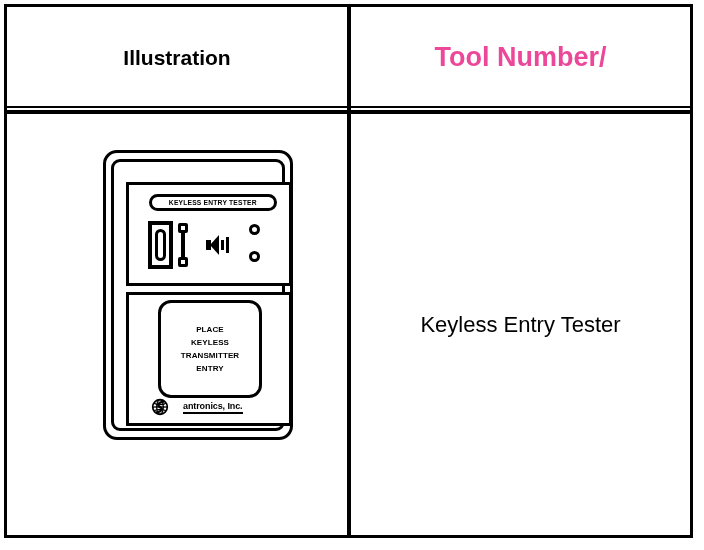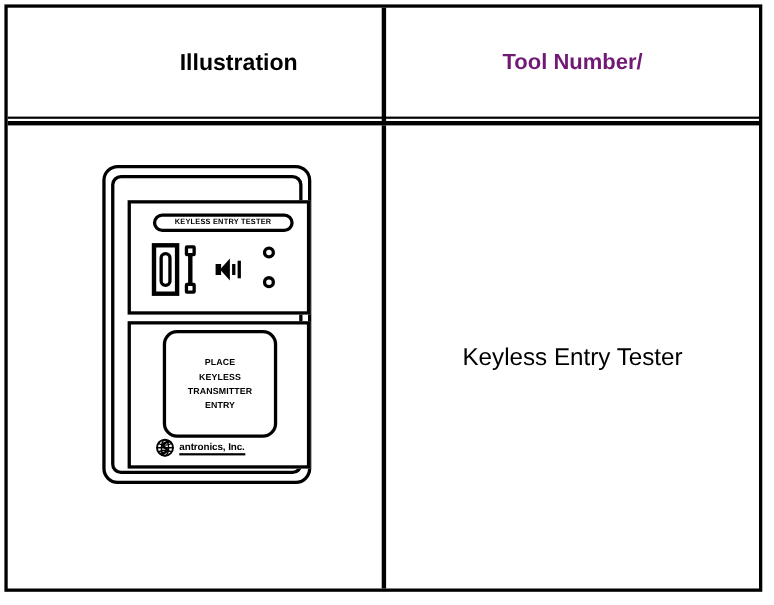--- a/index.html
+++ b/index.html
@@ -81,34 +81,34 @@
   
   .head-cell {
     position: absolute;
     top: 0;
     height: 101px;
     display: flex;
     align-items: center;
     justify-content: center;
     text-align: center;
   }
-  .head-cell-illustration { left: 0; width: 340px; padding-left: 40px; }
+  .head-cell-illustration { left: 0; width: 340px; }
   .head-cell-description  { left: 344px; right: 0; }
 
   .head-text {
     font-weight: bold;
     font-size: 21px;
     line-height: 29px;
     color: #000000;
   }
   .head-text-multi {
     font-weight: bold;
-    font-size: 20px;
+    font-size: 27px;
     line-height: 31px;
-    color: #701a75;
+    color: #ec4899;
   }
 
   
   .body-cell {
     position: absolute;
     top: 0;
     bottom: 0;
   }
   .body-cell-illustration { left: 0; width: 340px; }
   .body-cell-description  {
@@ -120,21 +120,21 @@
   }
   .desc-text {
     font-size: 22px;
     color: #000000;
     text-align: center;
   }
 
   
   .device {
     position: absolute;
-    left: 86px;
+    left: 96px;
     top: 36px;     
     width: 190px;
     height: 290px;
   }
 
   
   .device-shell {
     position: absolute;
     left: 0;
     top: 0;
@@ -339,21 +339,21 @@
     align-items: center;
   }
   .logo-mark {
     position: relative;
     width: 18px;
     height: 18px;
     flex: 0 0 18px;
   }
   .logo-mark svg { display: block; }
   .logo-text {
-    margin-left: 4px;
+    margin-left: 14px;
     font-size: 9px;
     font-weight: bold;
     color: #000000;
     white-space: nowrap;
     border-bottom: 2px solid #000000;
     padding-bottom: 1px;
     letter-spacing: -0.1px;
   }
 </style>
 </head>

